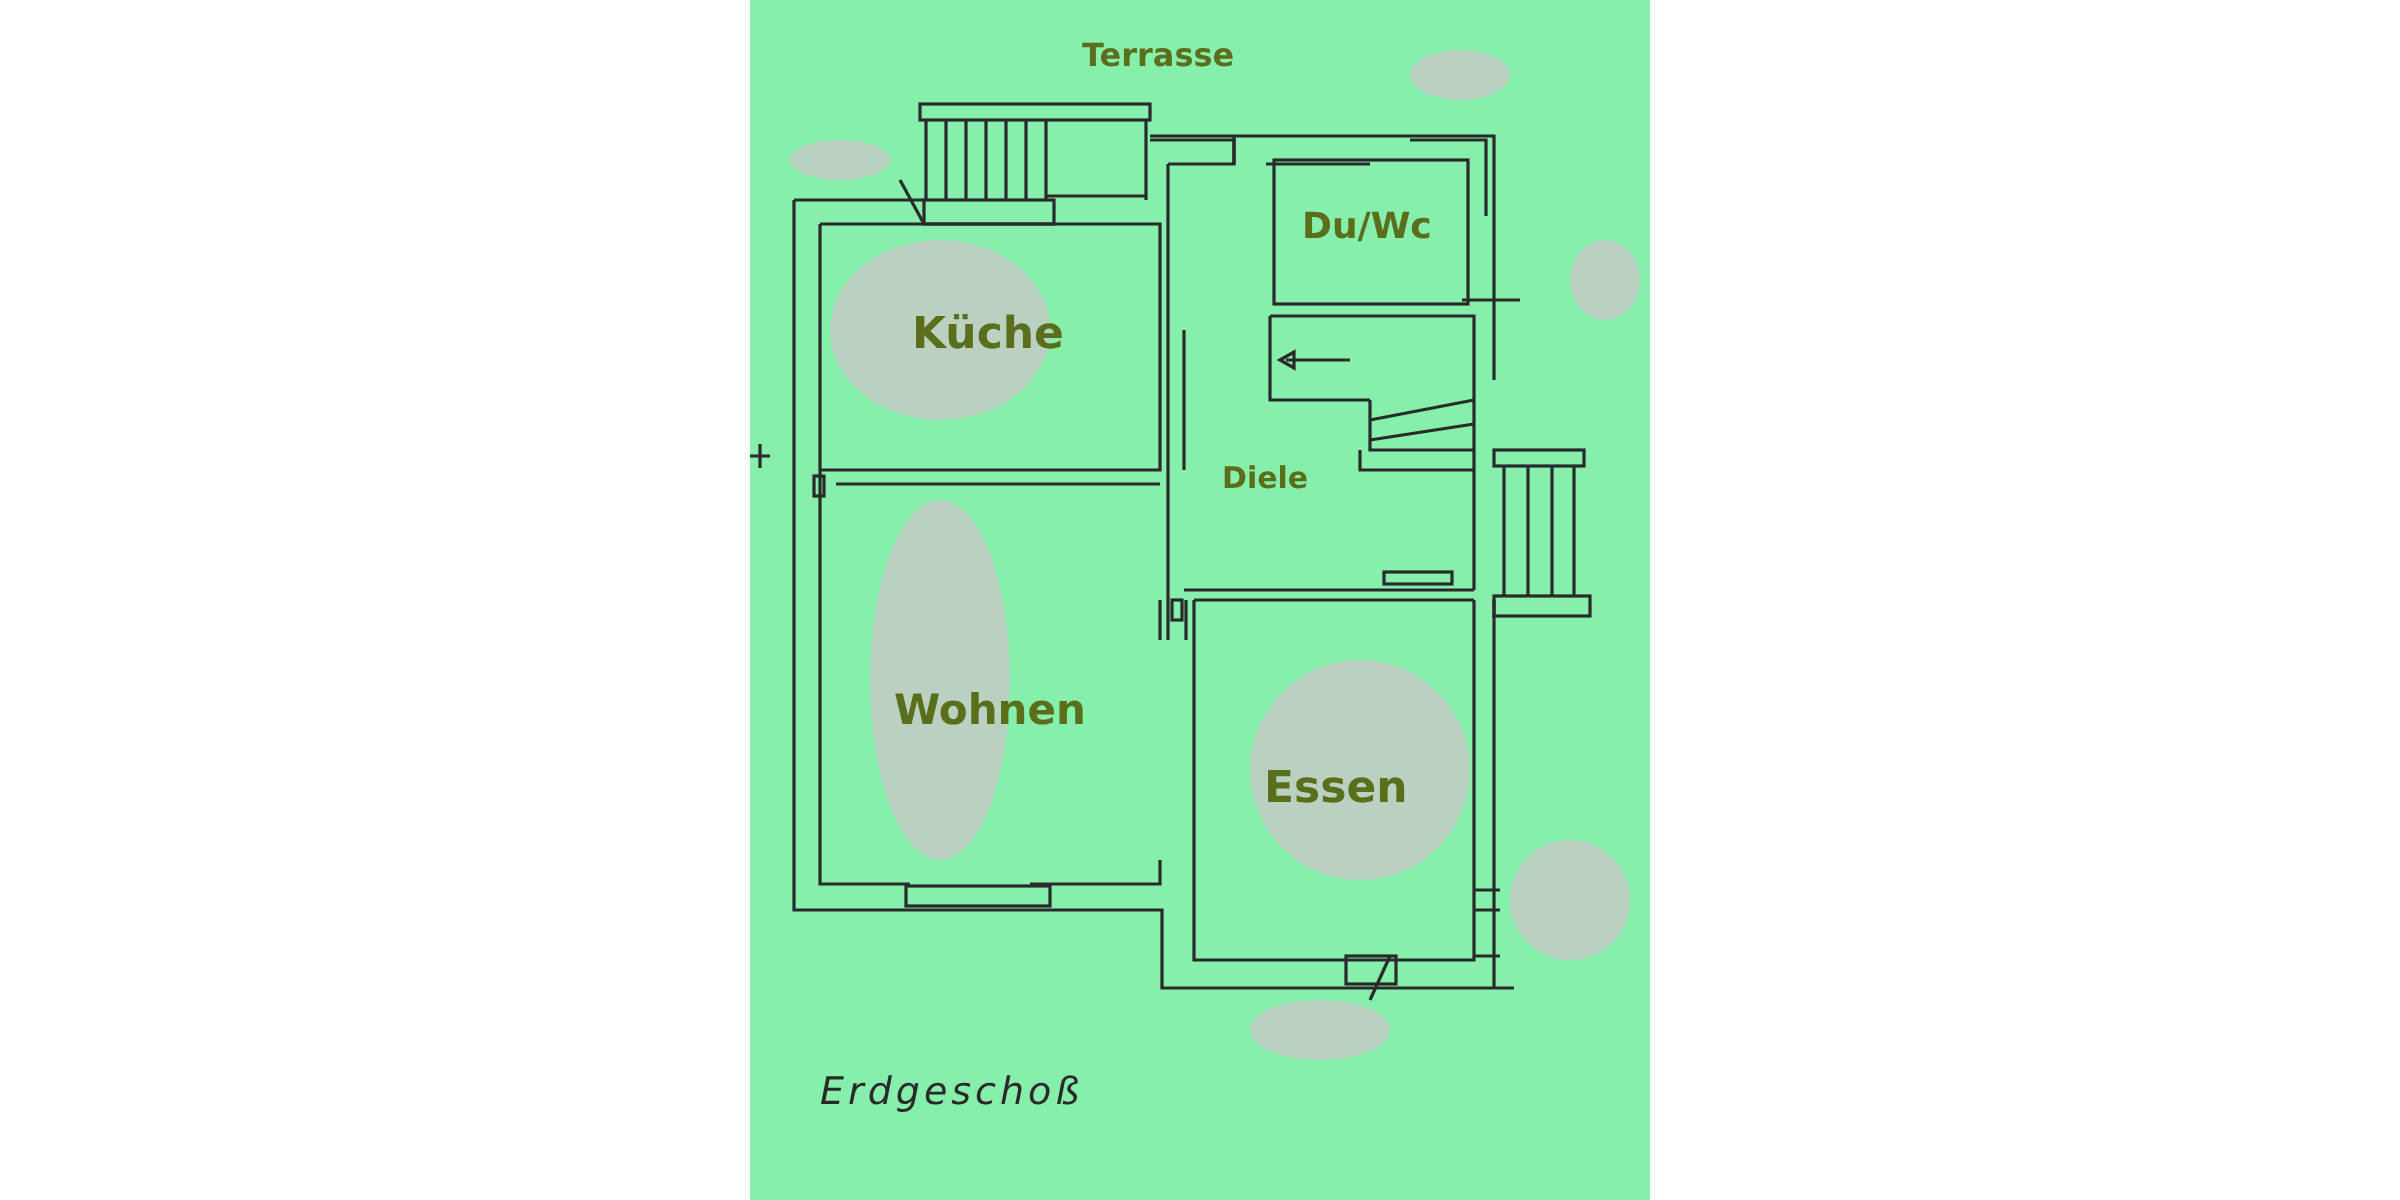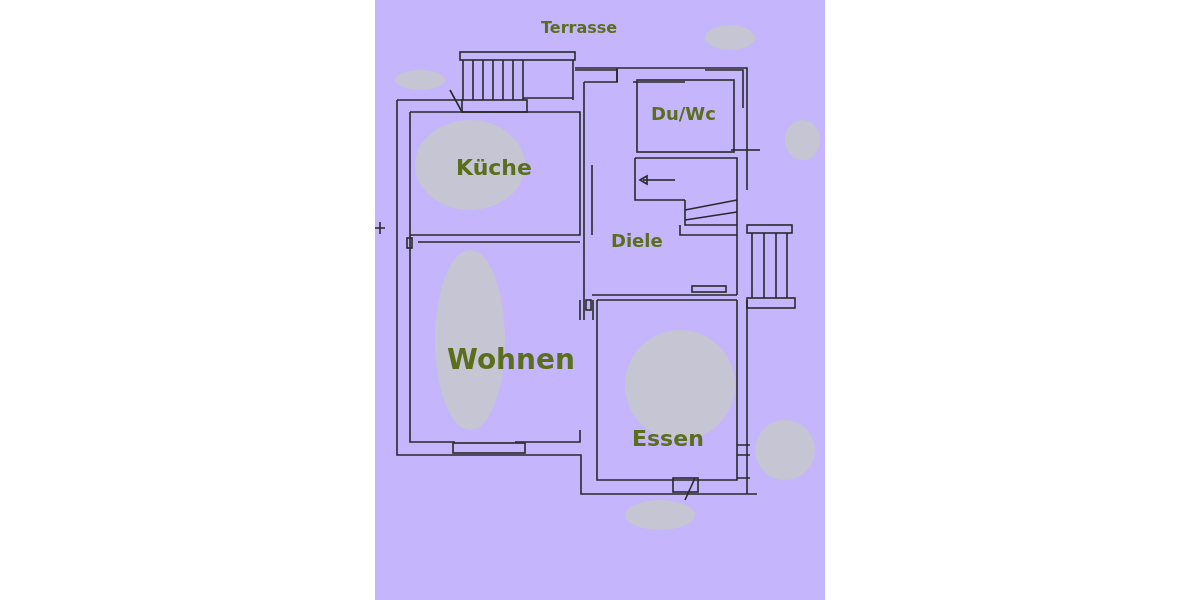--- a/index.html
+++ b/index.html
@@ -1,17 +1,17 @@
 <!DOCTYPE html>
 <html><head>
   <meta charset="utf-8">
   <style>
     html, body { margin:0; padding:0; }
     body { width:1200px; height:600px; background:#ffffff; position:relative; overflow:hidden; font-family:"DejaVu Sans", sans-serif; }
-    #paper { position:absolute; left:375px; top:0; width:450px; height:600px; background:#c4b5fd; }
+    #paper { position:absolute; left:375px; top:0; width:450px; height:600px; background:#86efac; }
     #plan { position:absolute; left:0; top:0; }
     .label { position:absolute; font-family:"DejaVu Sans", sans-serif; font-weight:bold; color:#5a6e1c; white-space:nowrap; }
     .handwritten { position:absolute; font-family:"DejaVu Sans", sans-serif; font-style:italic; color:#2a2a2a; white-space:nowrap; letter-spacing:2px; }
     .smudge { position:absolute; background:#c7c9c8; border-radius:50%; opacity:0.8; }
   </style>
 </head>
 <body>
 
 <div id="paper">
   <div class="smudge" style="left:20px;top:70px;width:50px;height:20px;"></div>
@@ -73,16 +73,17 @@
     <path d="M362 445 H375 M362 455 H375 M362 478 H375"></path>
 
     <rect x="32" y="238" width="5" height="10"></rect>
     <rect x="211" y="300" width="5" height="10"></rect>
     <path d="M0 228 H10 M5 222 V234"></path>
   </svg>
 
   <div class="label" style="left:166px;top:18px;font-size:16px;">Terrasse</div>
   <div class="label" style="left:81px;top:155px;font-size:22px;text-align:center;">Küche</div>
   <div class="label" style="left:276px;top:103px;font-size:18px;">Du/Wc</div>
-  <div class="label" style="left:236px;top:230px;font-size:18px;">Diele</div>
-  <div class="label" style="left:72px;top:343px;font-size:28px;">Wohnen</div>
-  <div class="label" style="left:257px;top:382px;font-size:22px;margin-top:44px;">Essen</div>
+  <div class="label" style="left:236px;top:230px;font-size:15px;">Diele</div>
+  <div class="label" style="left:72px;top:343px;font-size:21px;">Wohnen</div>
+  <div class="label" style="left:257px;top:382px;font-size:22px;">Essen</div>
+  <div class="handwritten" style="left:35px;top:535px;font-size:19px;">Erdgeschoß</div>
 </div>
 
 </body></html>

